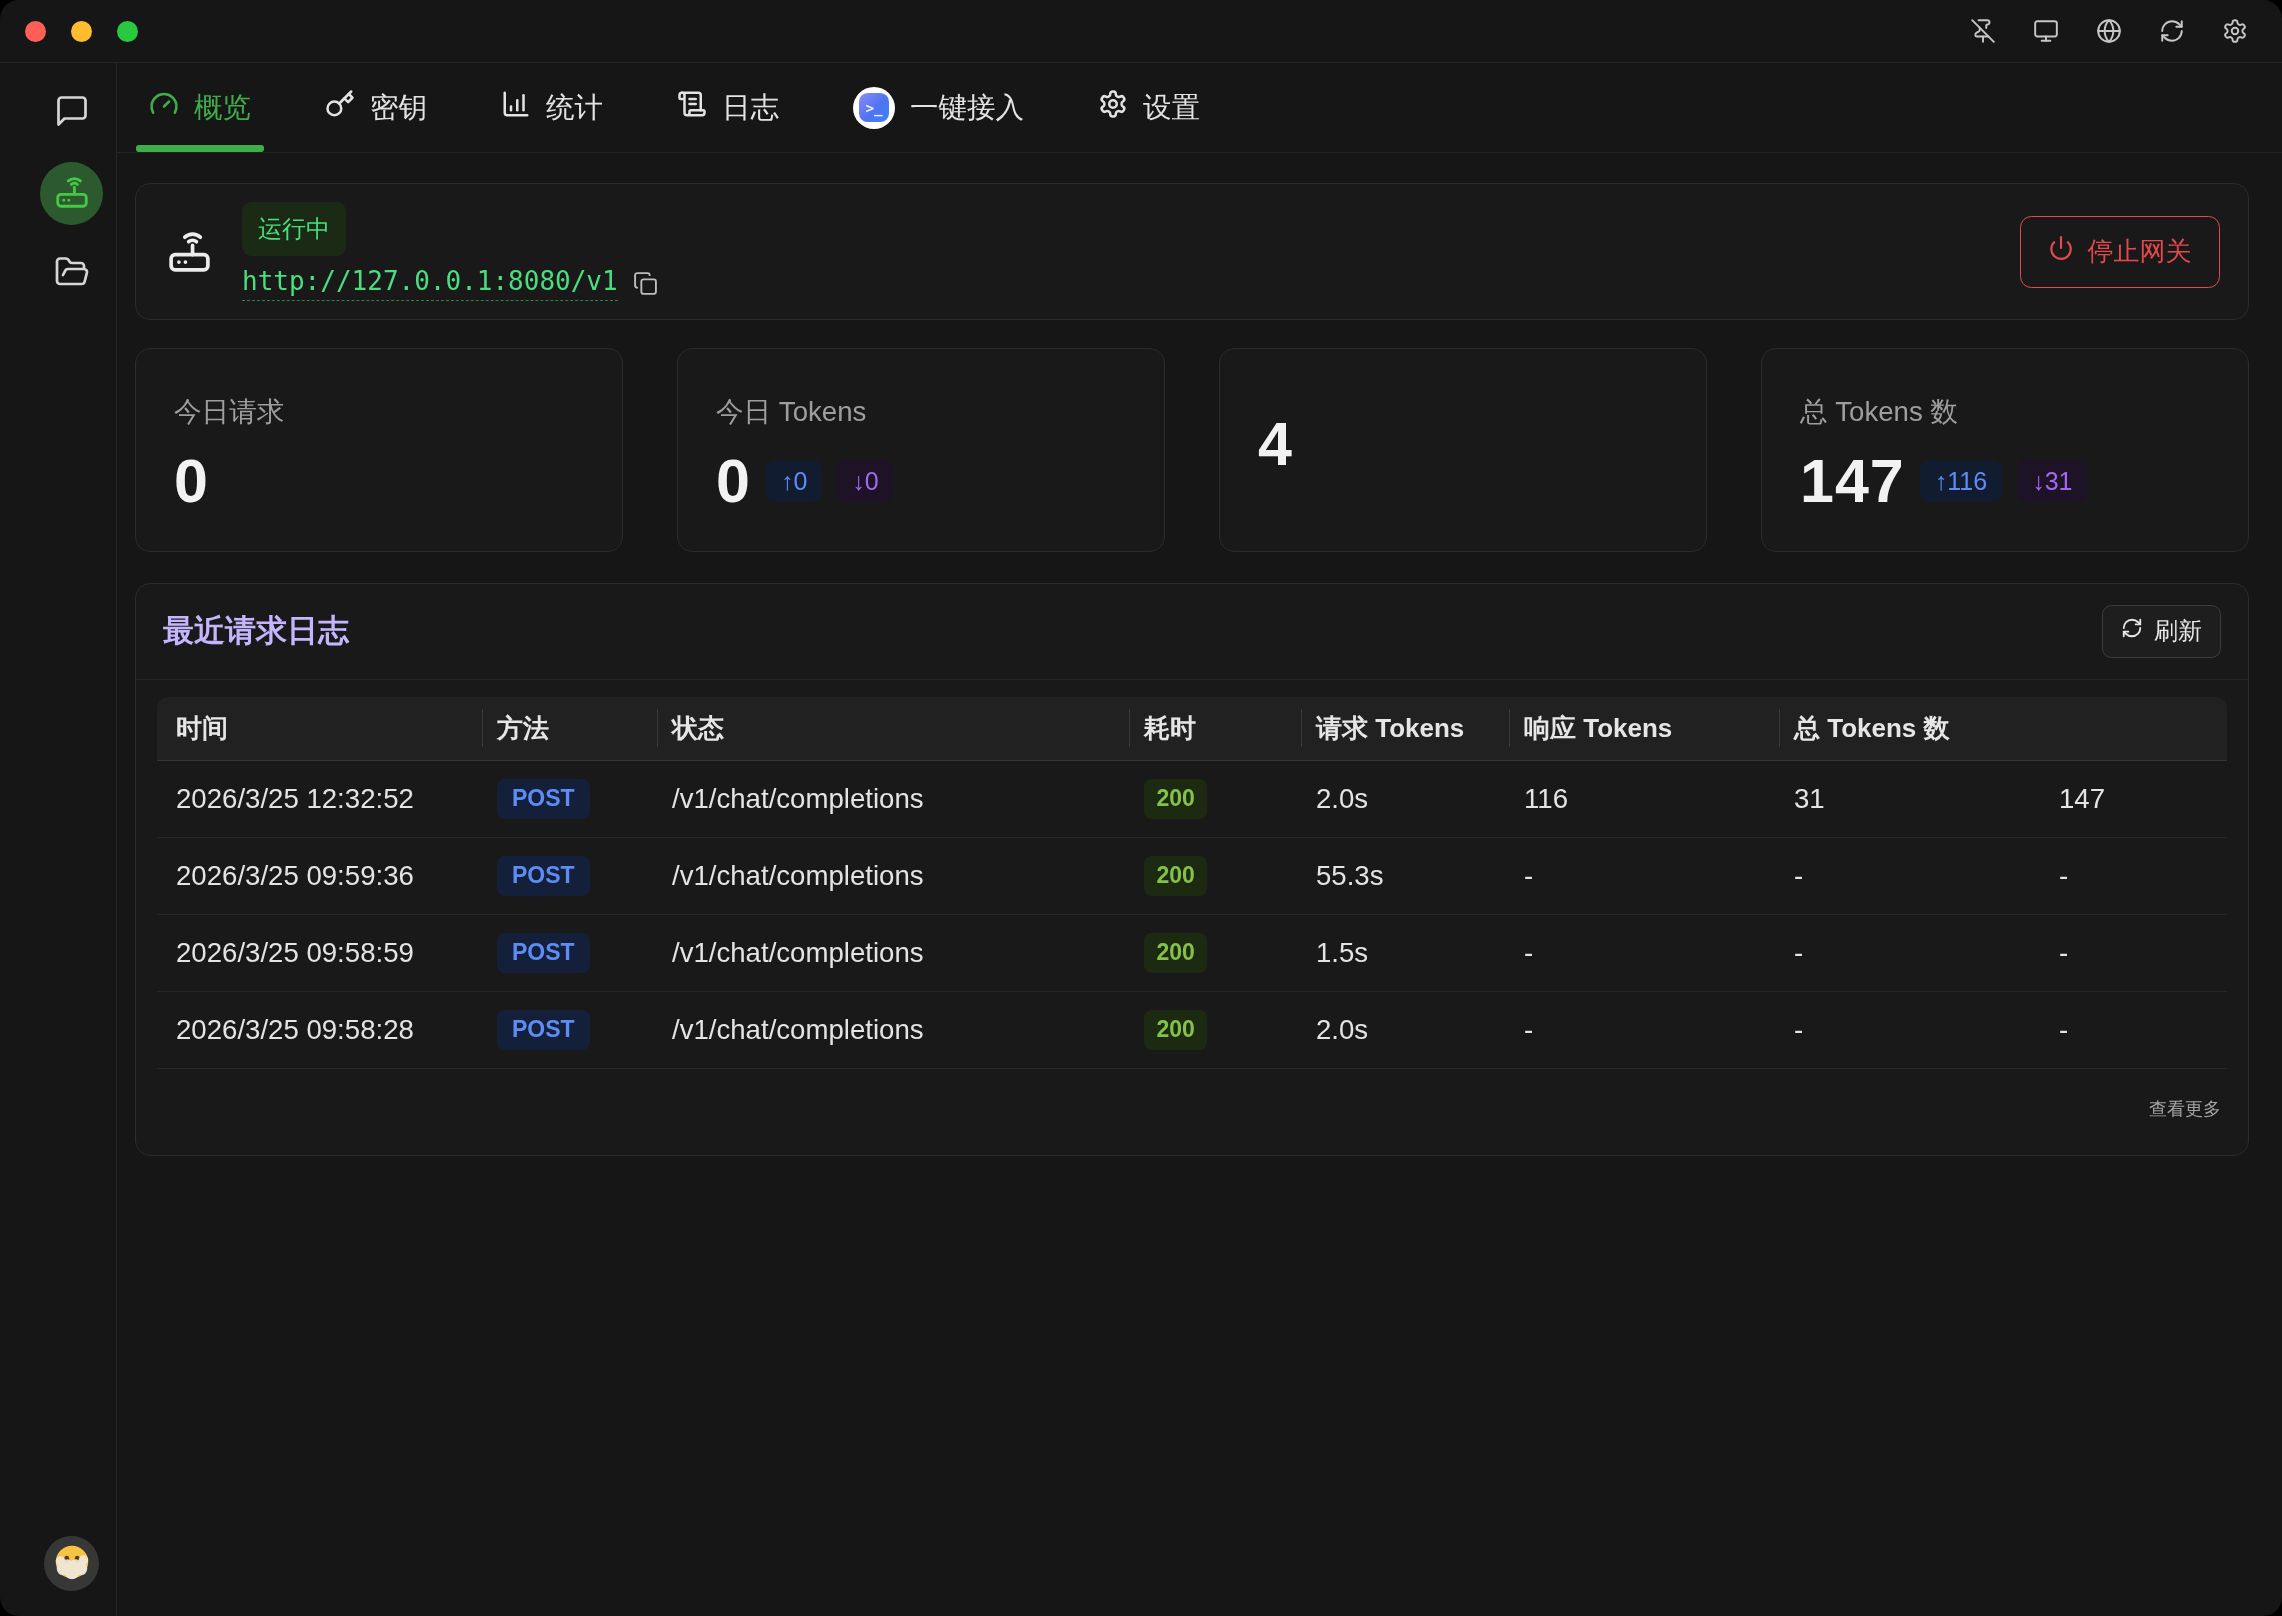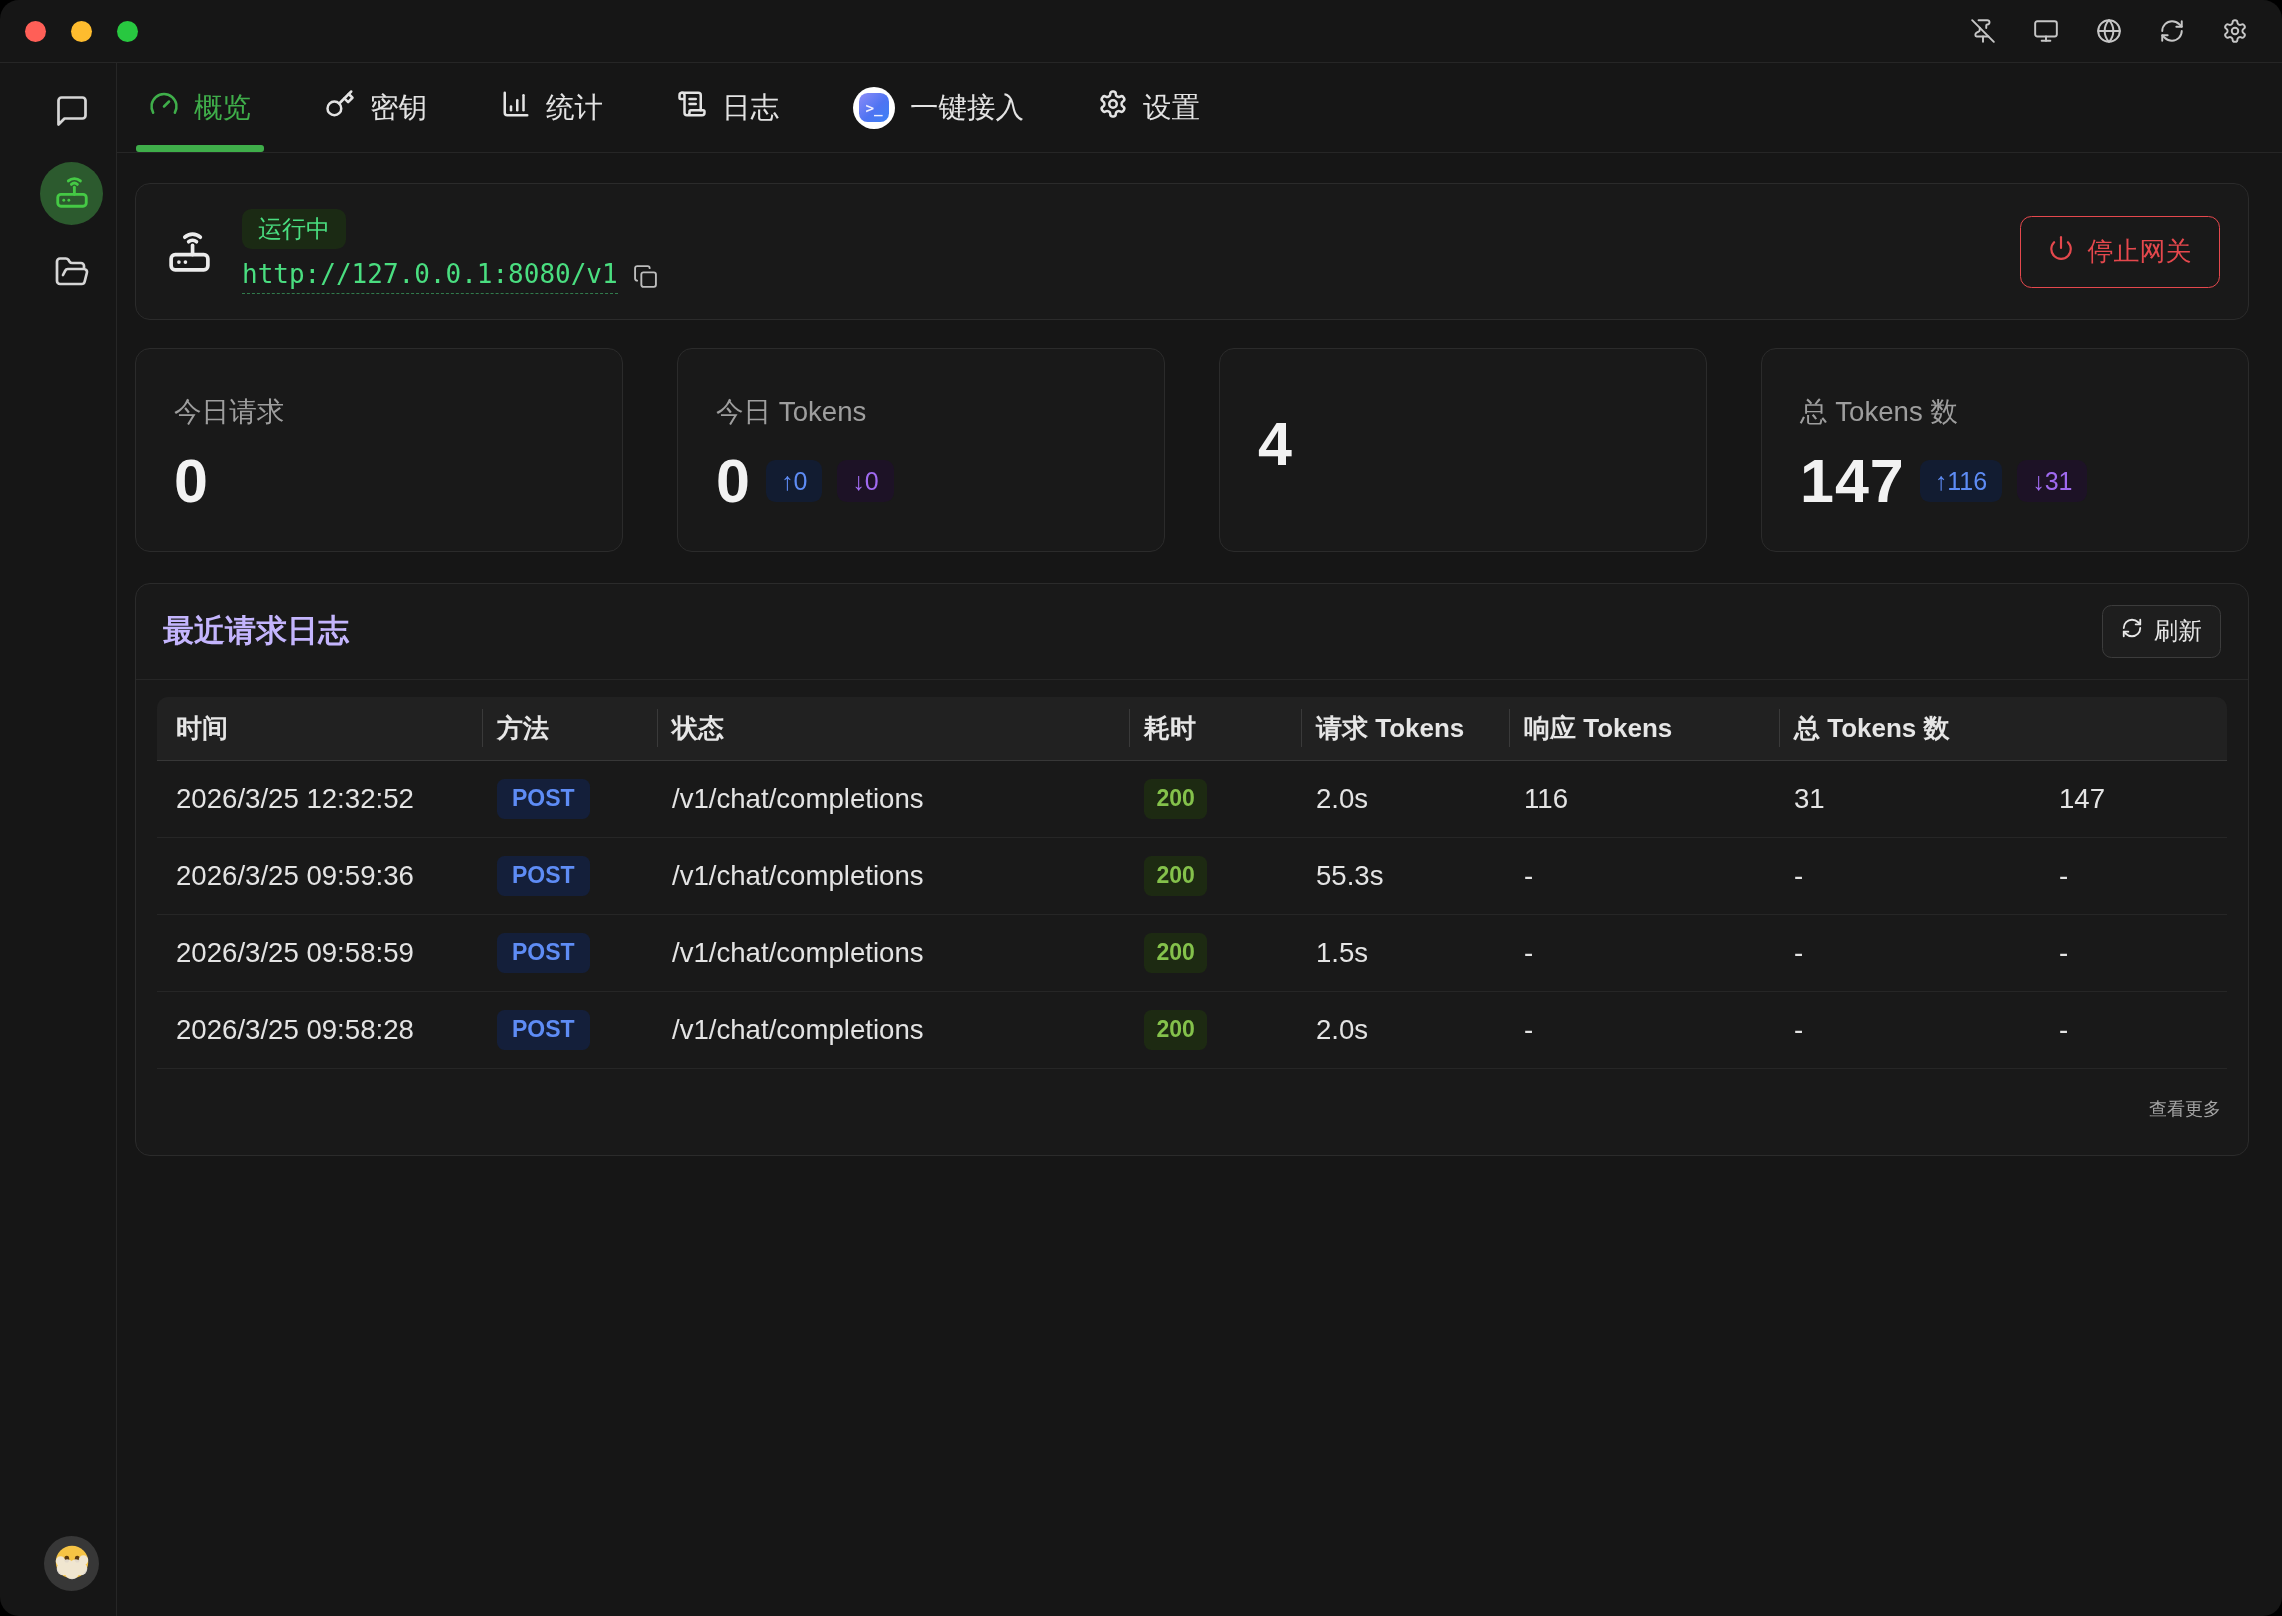--- a/index.html
+++ b/index.html
@@ -33,21 +33,21 @@
   .oneclick-badge{width:42px;height:42px;border-radius:50%;background:#fff;display:flex;align-items:center;justify-content:center;}
   .oneclick-inner{width:29.5px;height:29.5px;border-radius:8.6px;background:linear-gradient(135deg,#8c8cf8 0%,#4f74f2 55%,#3b82f6 100%);color:#eef;font-family:"DejaVu Sans Mono",monospace;font-size:14.3px;font-weight:bold;display:flex;align-items:center;justify-content:center;}
   
   .content{flex:1;overflow:hidden;padding:30px 33px 0 18px;}
   .card{background:#191919;border:1px solid #2b2b2b;border-radius:15px;}
   
   .gateway{height:135px;display:flex;align-items:center;padding:0 28.5px;}
   .gw-icon{color:#ececec;width:49px;height:55px;}
   .gw-icon svg{width:49px;height:55px;}
   .gw-info{margin-left:28.5px;display:flex;flex-direction:column;gap:9.5px;}
-  .run-badge{align-self:flex-start;background:#1b2a14;color:#4ade80;font-size:24px;padding:4px 16px;border-radius:9.5px;}
+  .run-badge{align-self:flex-start;background:#1b2a14;color:#4ade80;font-size:24px;padding:11px 16px;border-radius:9.5px;}
   .gw-url-row{display:flex;align-items:center;gap:15px;text-align:center;}
   .gw-url{font-family:"DejaVu Sans Mono",monospace;font-size:26px;color:#4ade80;border-bottom:1.9px dashed rgba(74,222,128,.5);padding-bottom:3.8px;cursor:pointer;}
   .copy-btn{color:#bdbdbd;}
   .copy-btn svg{width:25px;height:25px;display:block;}
   .stop-btn{margin-left:auto;display:flex;align-items:center;gap:13.3px;border:1.9px solid #e5484d;color:#e5484d;background:transparent;border-radius:11.4px;height:72px;padding:0 27px;font-size:26px;font-family:inherit;}
   .stop-btn svg{width:26px;height:26px;}
   
   .stats{margin-top:27.6px;display:grid;grid-template-columns:repeat(4,1fr);gap:54px;border-radius:25px;}
   .stat-card{height:204px;padding:44px 38px 0 38px;box-sizing:border-box;}
   .stat-label{color:#9e9e9e;font-size:27.6px;}

